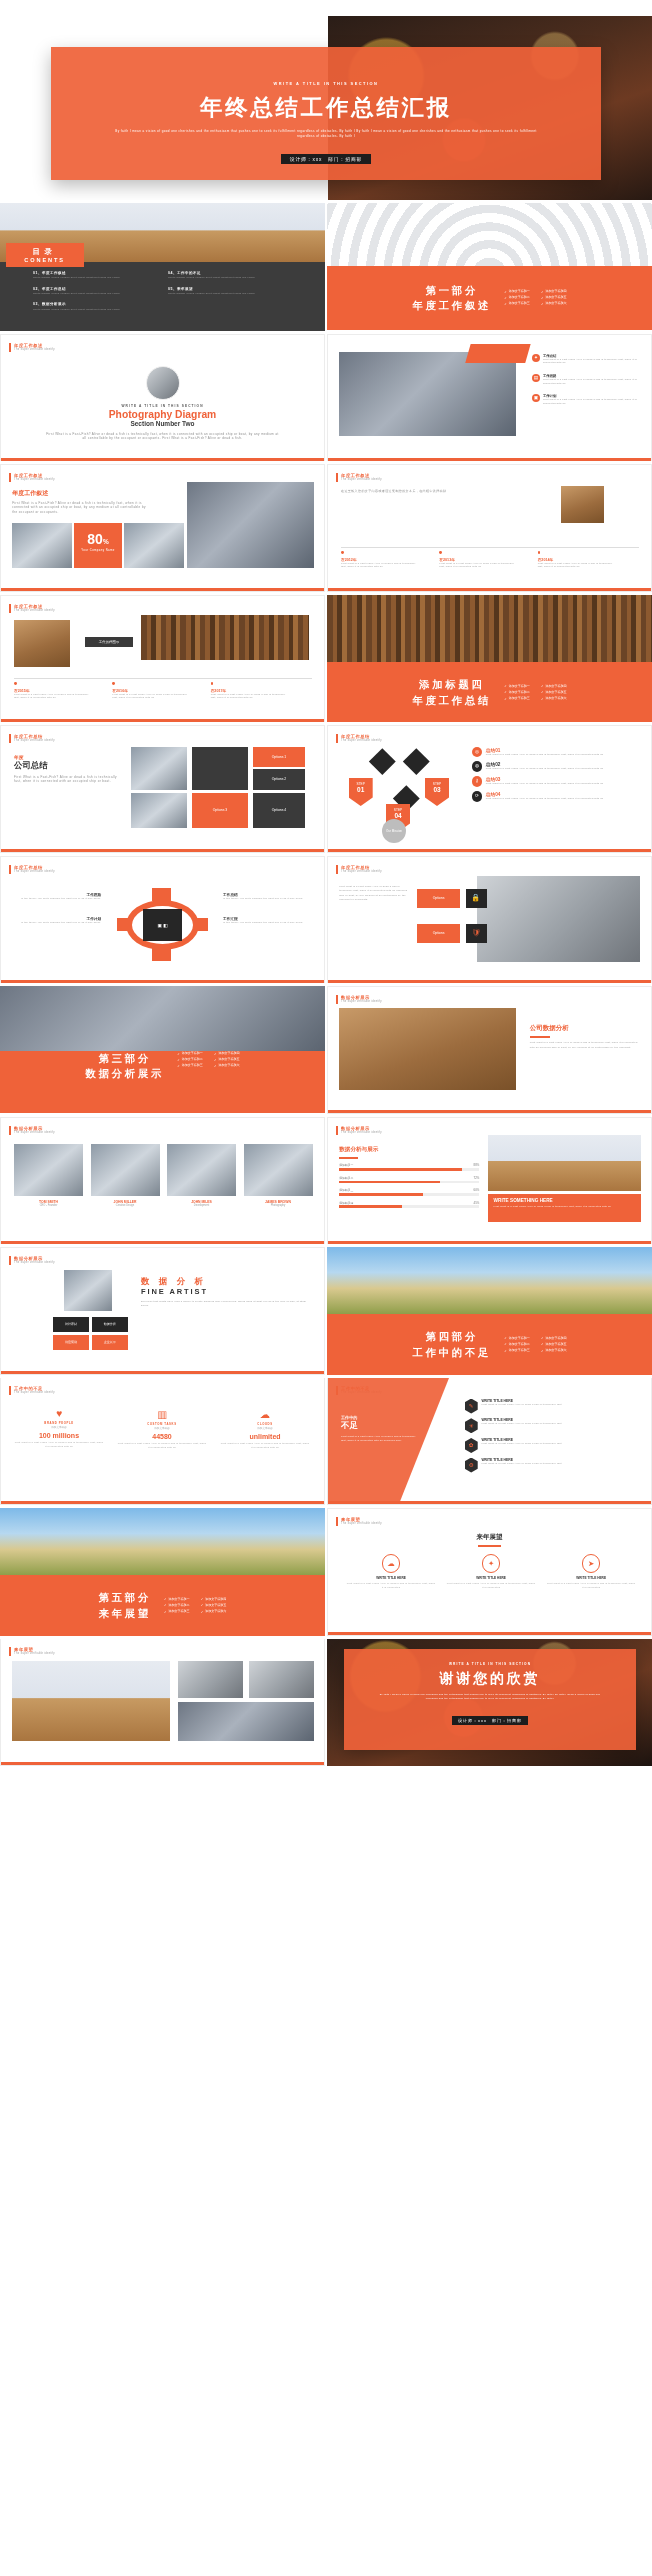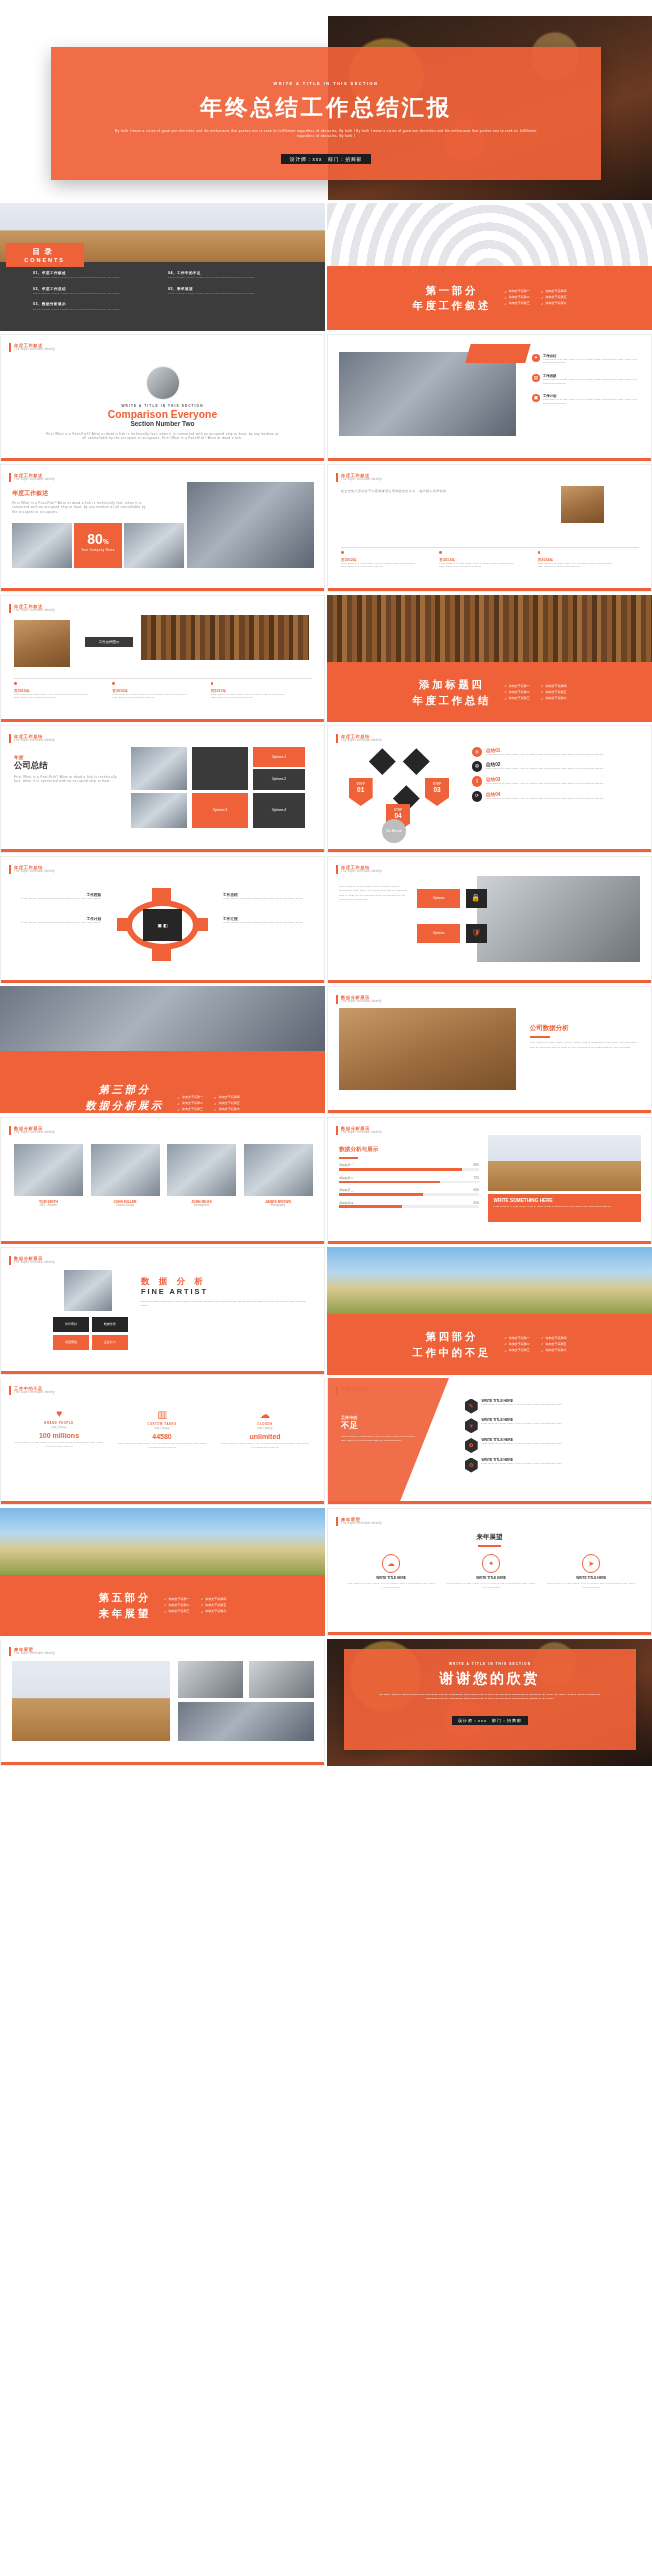--- a/index.html
+++ b/index.html
@@ -183,21 +183,21 @@
 
   <div class="slide half-l" style="top:334px;height:128px;border:0.9px solid #ececec;">
     <div class="shdr">
       <div class="bar"></div>
       <div class="cn">年度工作叙述</div>
       <div class="en">The Super verifiable identify</div>
     </div>
     <div class="circle ph-gray" style="position:absolute;left:50%;margin-left:-17px;top:31px;width:34px;height:34px;border:1.9px solid #eee;"></div>
     <div class="center" style="position:absolute;left:0;top:69px;width:100%;">
       <div style="font-size:3.2px;letter-spacing:1.1px;color:#555;font-weight:bold;">WRITE A TITLE IN THIS SECTION</div>
-      <div class="orT" style="font-size:10.3px;font-weight:bold;margin-top:0.9px;">Comparison Everyone</div>
+      <div class="orT" style="font-size:10.3px;font-weight:bold;margin-top:0.9px;">Photography Diagram</div>
       <div style="font-size:6.5px;font-weight:bold;color:#3a3a3a;">Section Number Two</div>
       <div class="tiny" style="color:#8a8a8a;margin:4.7px auto 0;width:233px;">First What is a Fast-Fish? Alive or dead a fish is technically fast, when it is connected with an occupied ship or boat, by any medium at all controllable by the occupant or occupants. First What is a Fast-Fish? Alive or dead a fish.</div>
     </div>
     <div class="hrule"></div>
   </div>
 
   <div class="slide half-r" style="top:334px;height:128px;border:0.9px solid #ececec;">
     <div class="ph ph-office" style="left:11.2px;top:17px;width:177px;height:84px;"></div>
     <div class="or" style="position:absolute;left:140px;top:9.3px;width:60px;height:18.6px;transform:skewX(-16deg);"></div>
     <div style="position:absolute;right:9.3px;top:18.6px;width:110px;">
@@ -485,21 +485,21 @@
     <div style="position:absolute;left:11.2px;top:28px;width:73px;">
       <div class="tiny2" style="color:#9a9a9a;line-height:1.8;">First What is a Fast-Fish? Alive or dead a fish is technically fast, when it is connected with an occupied ship or boat, by any medium at all controllable by the occupant or occupants.</div>
     </div>
     <div class="hrule"></div>
   </div>
   <div class="sep-h" style="top:983px;"></div>
 
   <div class="slide half-l" style="top:986px;height:128px;">
     <div class="ph ph-office" style="left:0;top:0;width:325px;height:65px;"></div>
     <div class="or" style="position:absolute;left:0;top:65px;width:325px;height:62px;"></div>
-    <div style="position:absolute;left:0;top:65px;width:325px;height:62px;display:flex;align-items:flex-end;justify-content:center;gap:13px;color:#fff;font-style:italic;">
+    <div style="position:absolute;left:0;top:65px;width:325px;height:62px;display:flex;align-items:flex-start;justify-content:center;gap:13px;color:#fff;">
       <div class="bigcn center" style="font-size:10.3px;line-height:1.5;">
         <div>第三部分</div>
         <div>数据分析展示</div>
       </div>
       <div style="display:flex;gap:11.2px;">
         <div>
           <div class="ckline">
               <span class="ck">✓</span>
               <span>添加文字标题一</span>
             </div>

